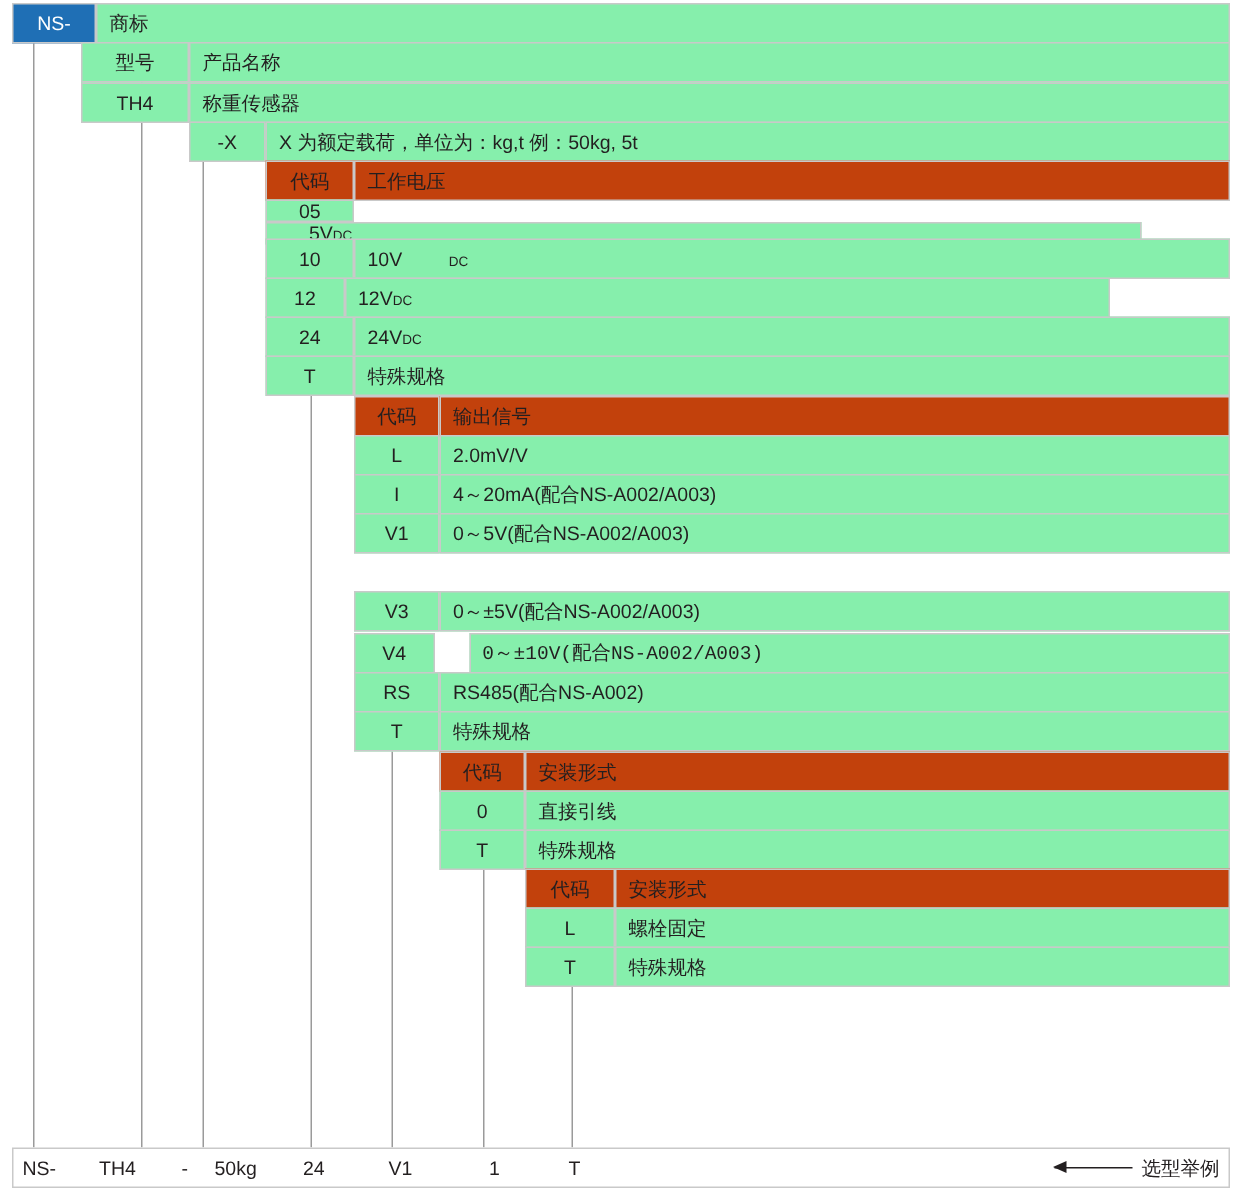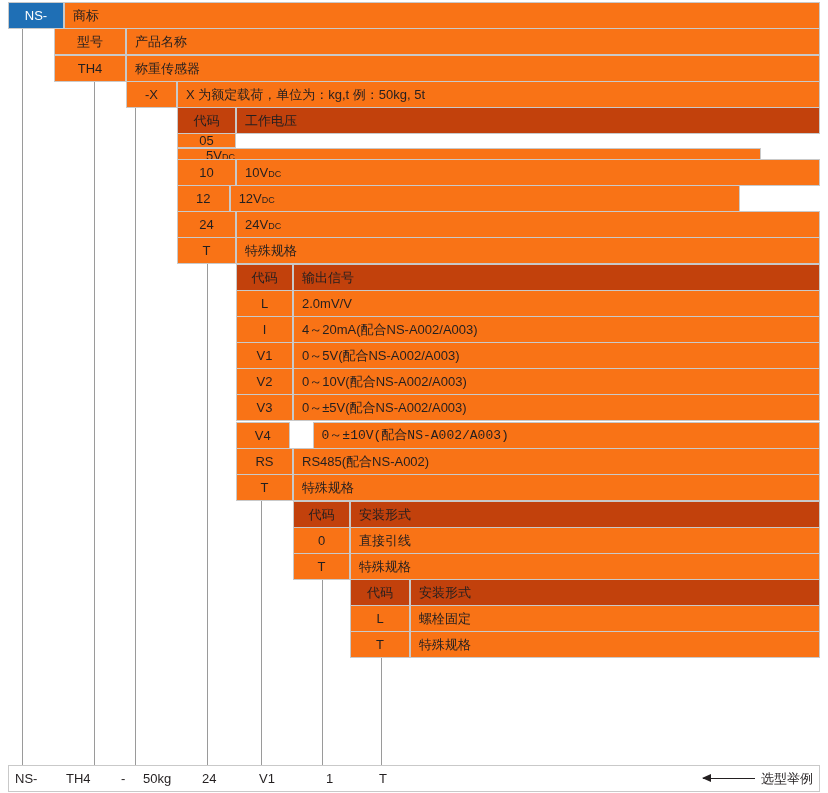--- a/index.html
+++ b/index.html
@@ -18,21 +18,21 @@
 
   
   .row {
     position: absolute;
     display: flex;
     align-items: stretch;
     height: 27px;
   }
   .cell {
     border: 1px solid #c9c9c9;
-    background: #f97316;
+    background: #86efac;
     display: flex;
     align-items: center;
     font-size: 13px;
     color: #231f20;
     padding: 0 8px;
     line-height: 1;
     white-space: nowrap;
   }
   .cell.code {
     justify-content: center;
@@ -149,21 +149,21 @@
   <div class="row" style="left:177px; top:133px; width:643px;flex-direction:column;">
     <div class="cell code" style="width:59px;">05</div>
     <div class="cell" style="width:584px;padding-left:28px;">
       <span>5V</span>
         <span class="sub">DC</span>
     </div>
   </div>
 
   <div class="row" style="left:177px; top:159px; width:643px;">
     <div class="cell code" style="width:59px;">10</div>
-    <div class="cell" style="width:584px;">
+    <div class="cell" style="width:584px;gap:31px;">
       <span>10V</span>
         <span class="sub">DC</span>
     </div>
   </div>
 
   <div class="row" style="left:177px; top:185px; width:563px;">
     <div class="cell code" style="width:59px;">12</div>
     <div class="cell" style="width:584px;">
       <span>12V</span>
         <span class="sub">DC</span>
@@ -196,24 +196,20 @@
   <div class="row" style="left:236px; top:316px; width:584px;">
     <div class="cell code" style="width:57px;">I</div>
     <div class="cell" style="width:527px;">4～20mA(配合NS-A002/A003)</div>
   </div>
 
   <div class="row" style="left:236px; top:342px; width:584px;">
     <div class="cell code" style="width:57px;">V1</div>
     <div class="cell" style="width:527px;">0～5V(配合NS-A002/A003)</div>
   </div>
 
-  <div class="row" style="left:236px; top:368px; width:584px;">
-    <div class="cell code" style="width:57px;">V2</div>
-    <div class="cell" style="width:527px;">0～10V(配合NS-A002/A003)</div>
-  </div>
 
   <div class="row" style="left:236px; top:394px; width:584px;">
     <div class="cell code" style="width:57px;">V3</div>
     <div class="cell" style="width:527px;">0～±5V(配合NS-A002/A003)</div>
   </div>
 
   <div class="row" style="left:236px; top:422px; width:584px;gap:23px;">
     <div class="cell code" style="width:57px;">V4</div>
     <div class="cell" style="width:546px;font-family:Liberation Mono, monospace;">0～±10V(配合NS-A002/A003)</div>
   </div>

